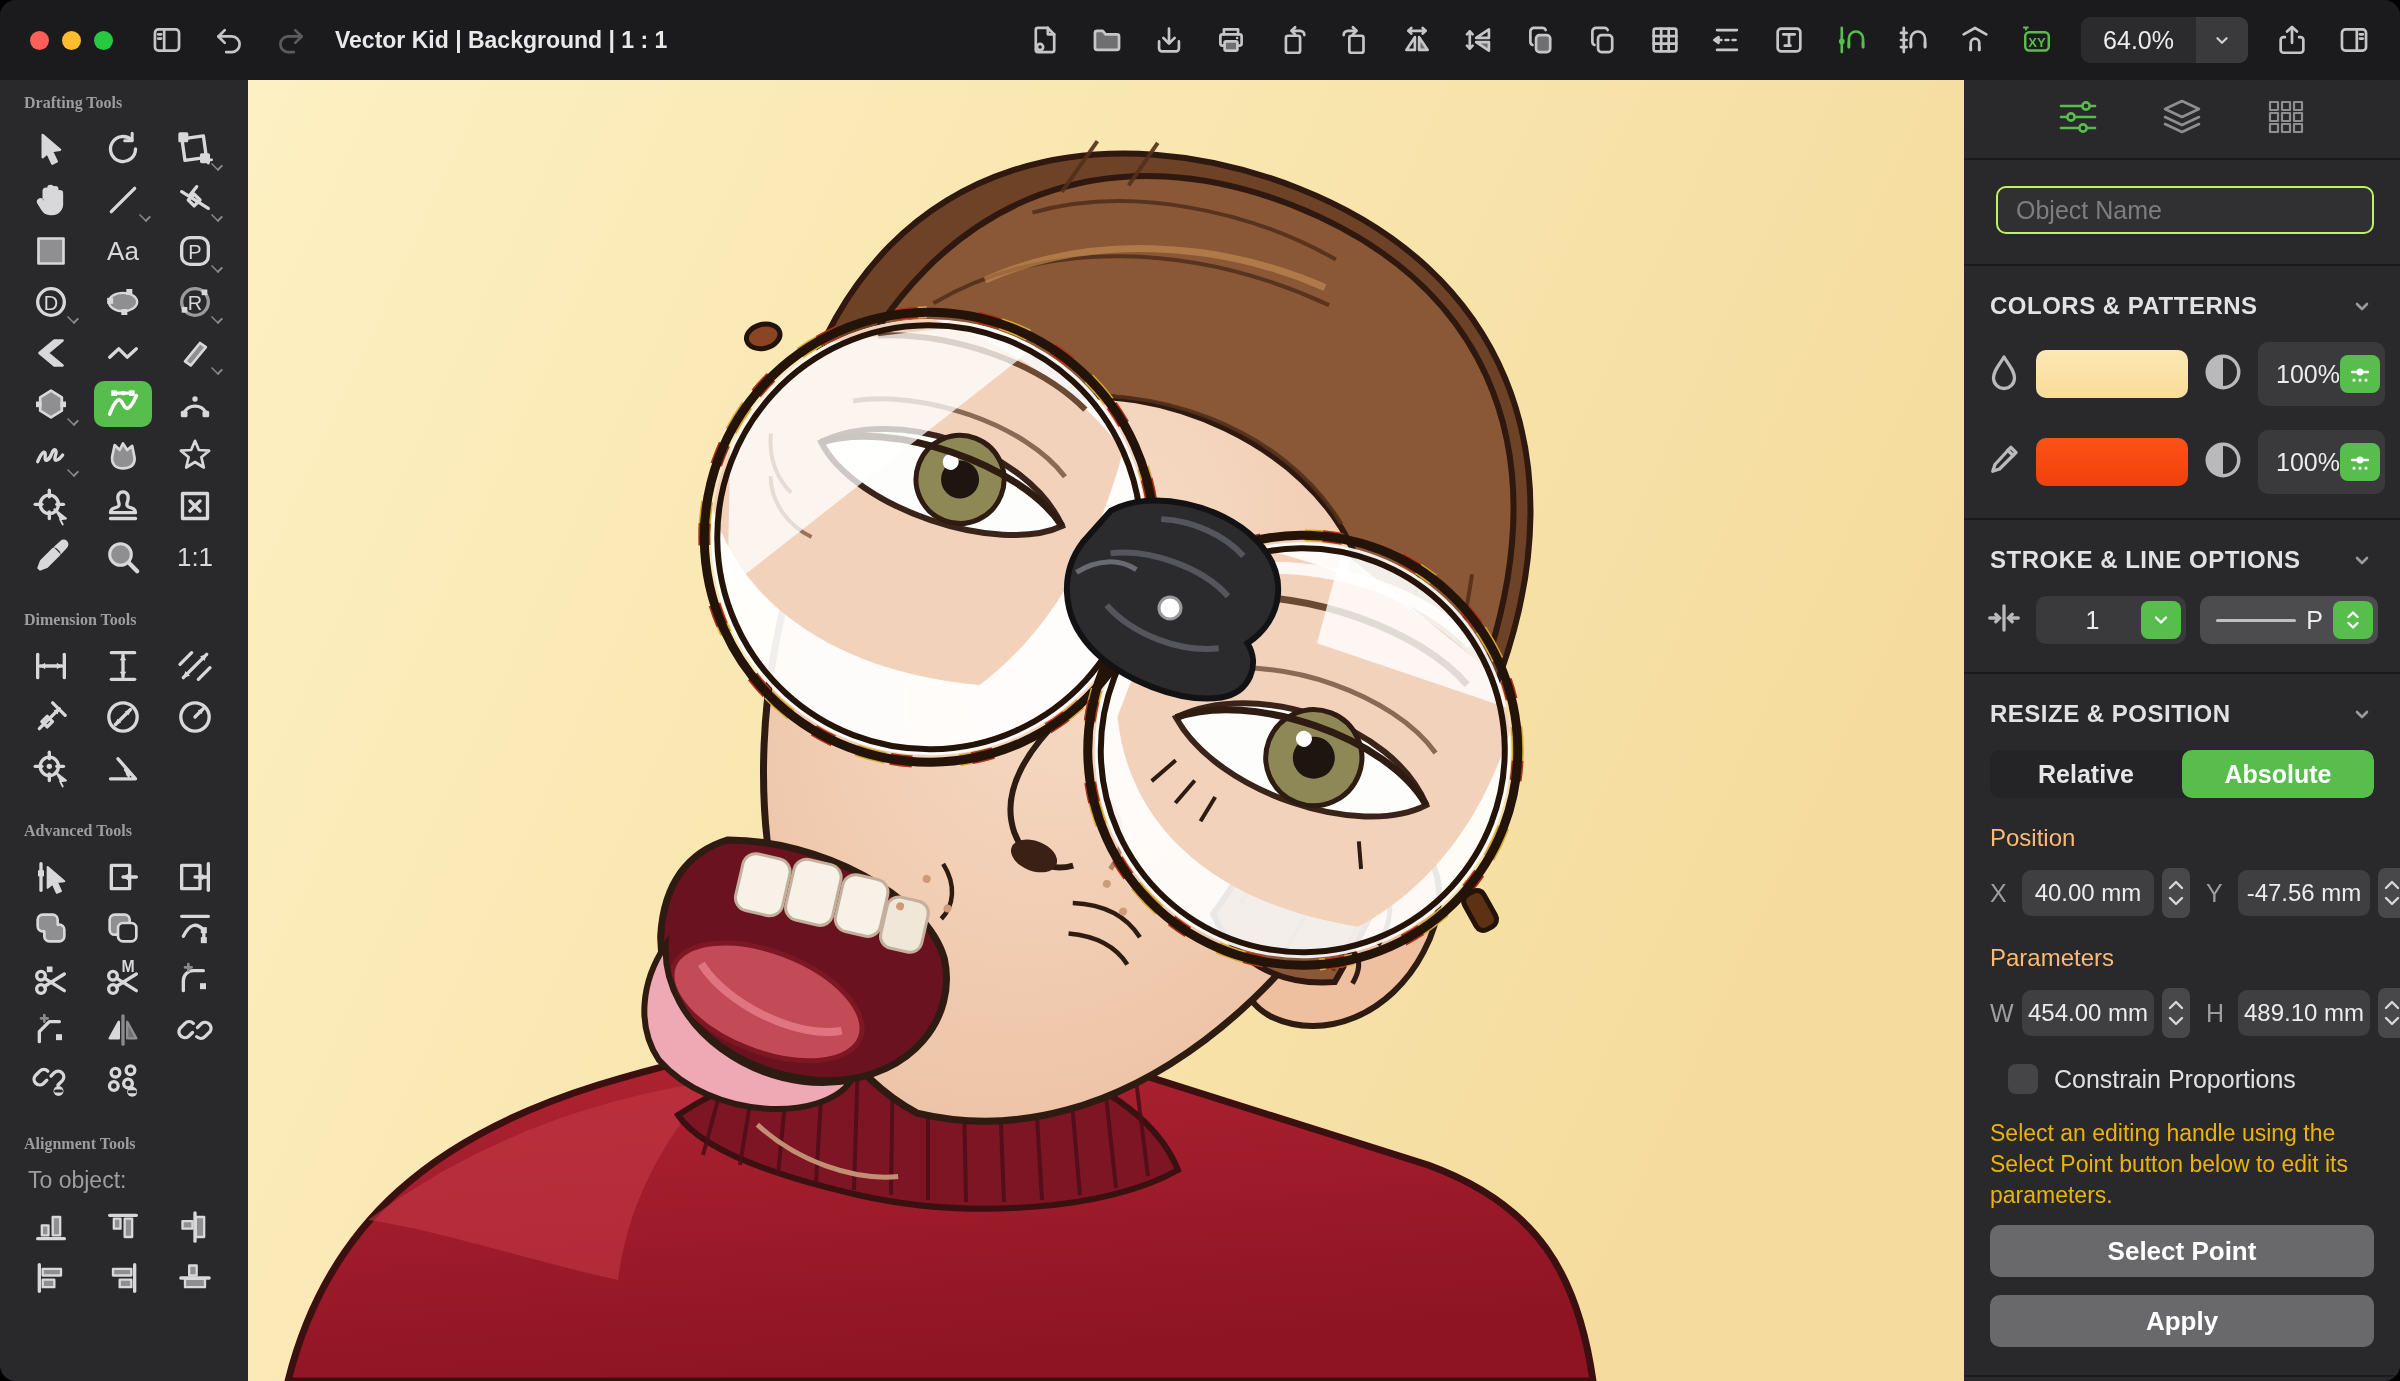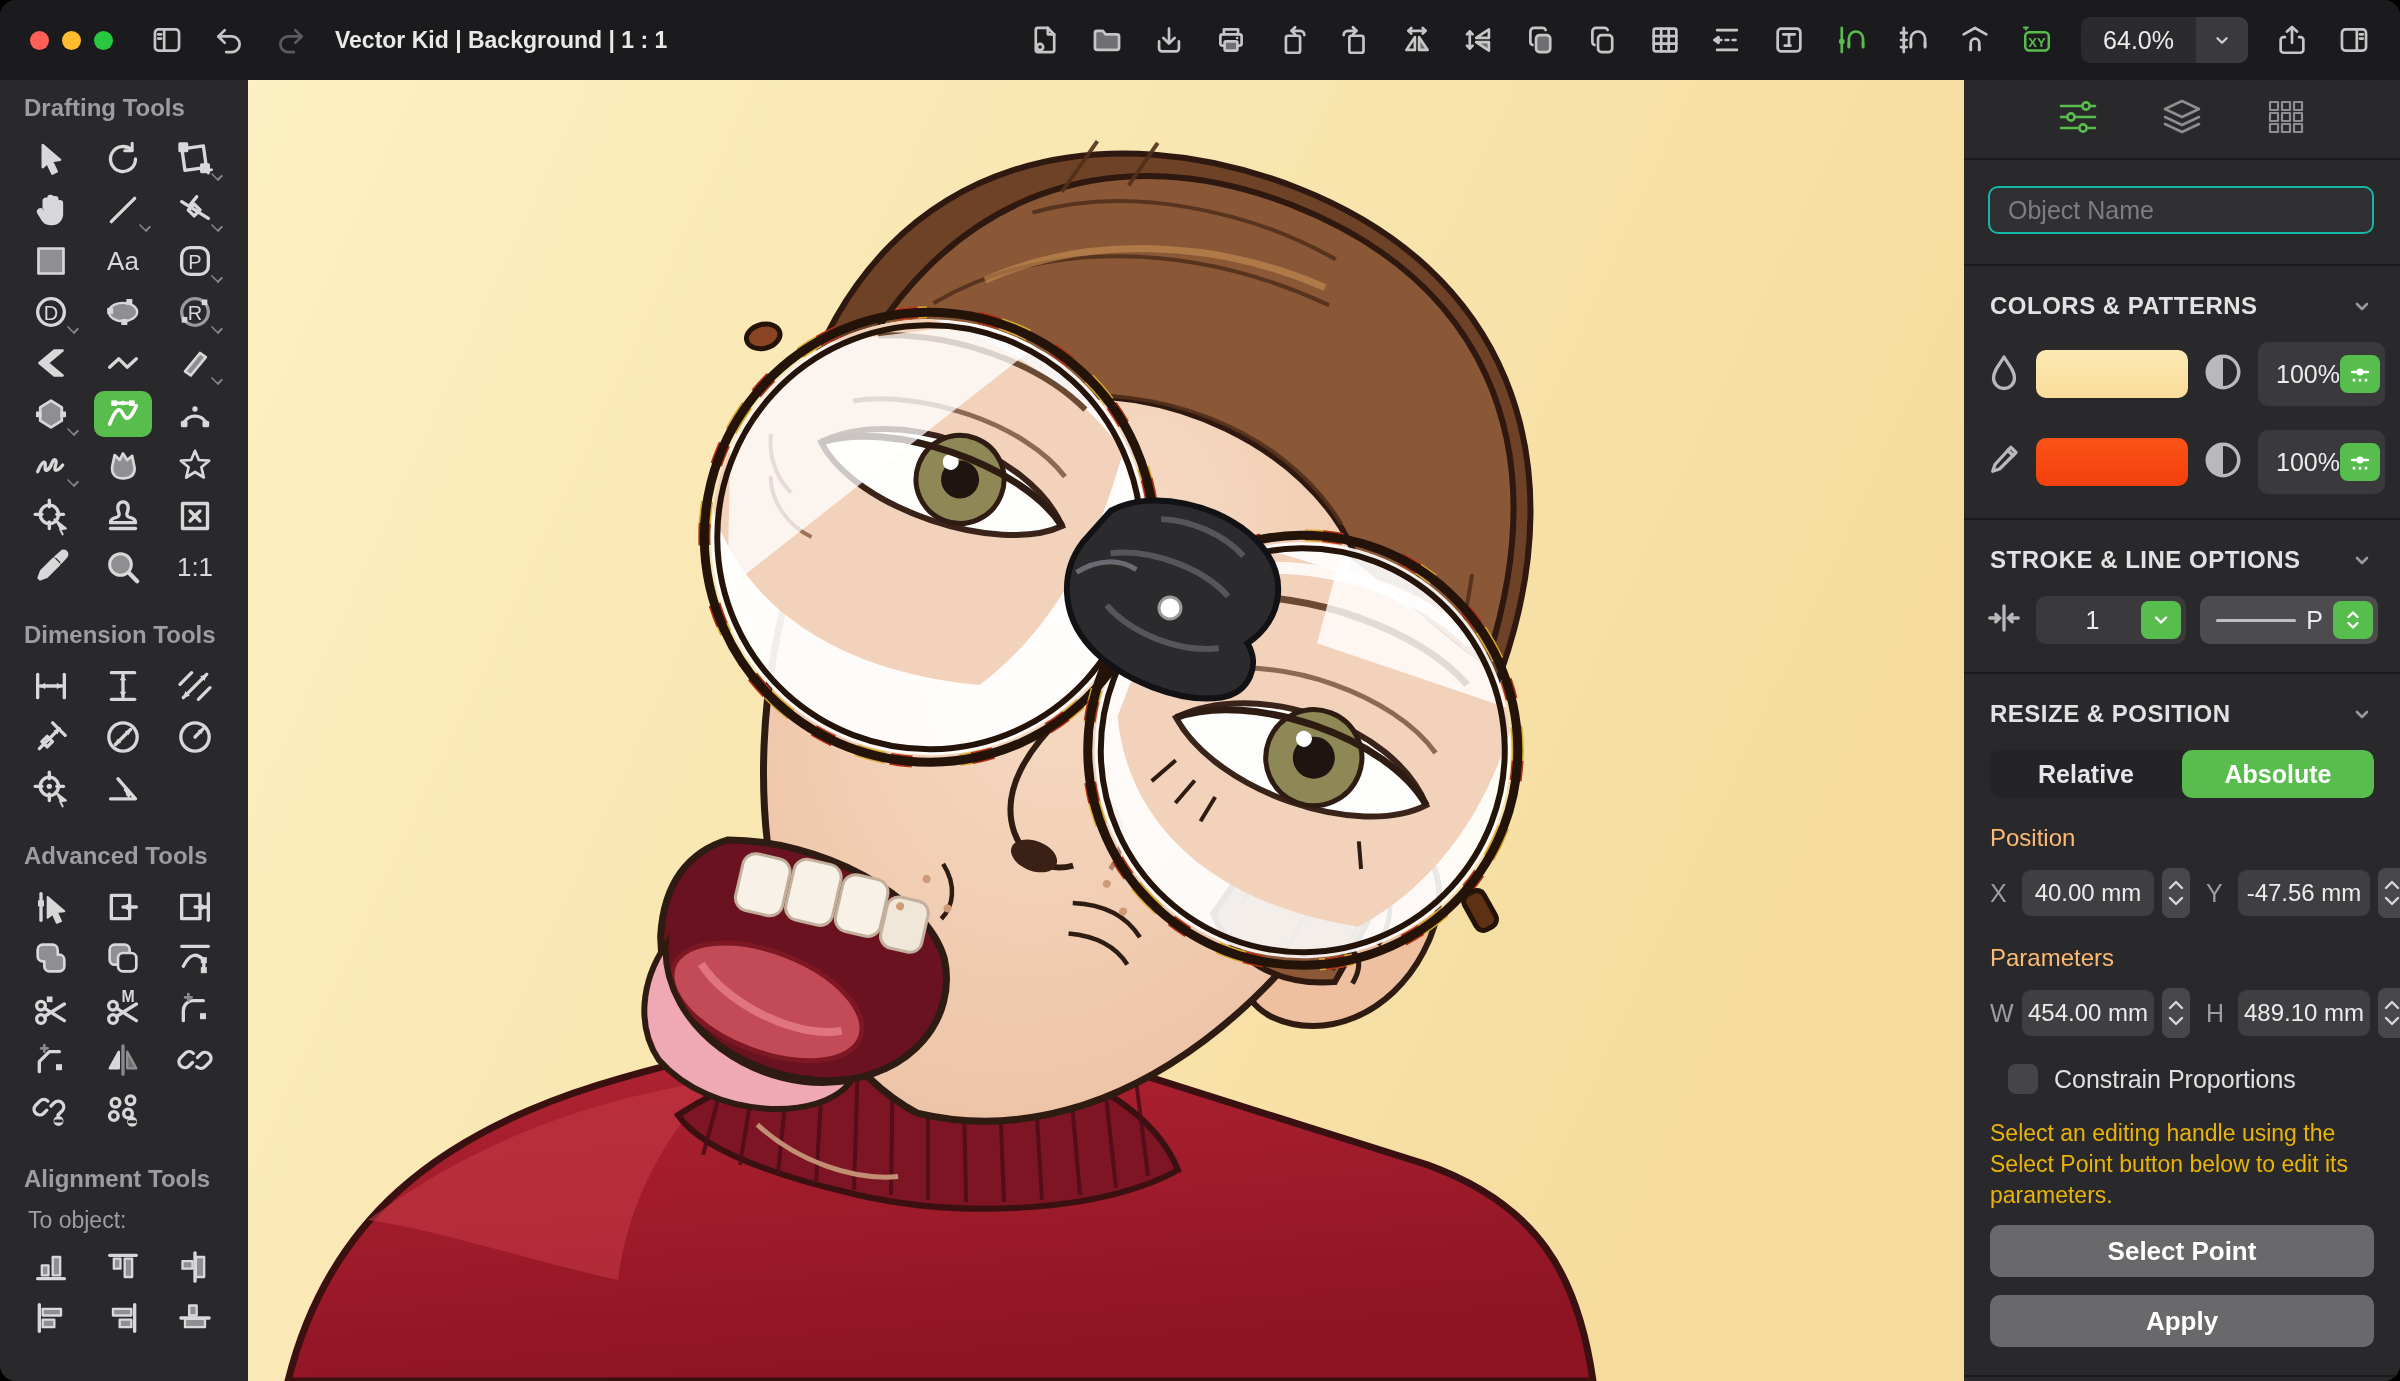--- a/index.html
+++ b/index.html
@@ -17,38 +17,38 @@
   .tbicon.green svg{stroke:#58bd4d;}
   .wtitle{color:#e9e9ea;font-size:23px;font-weight:700;margin-left:26px;white-space:nowrap;text-align:right;}
   .tb-right{display:flex;align-items:center;gap:26px;margin-left:auto;margin-right:28px;}
   .tb-left-icons{display:flex;align-items:center;gap:26px;margin-left:36px;}
   .zoomctl{display:flex;align-items:center;height:46px;background:#2b2b2d;border-radius:9px;overflow:hidden;}
   .zoomval{color:#ececee;font-size:25px;padding:0 22px;min-width:96px;text-align:center;}
   .zoomdrop{width:52px;height:46px;background:#3a3a3c;display:flex;align-items:center;justify-content:center;}
   .zoomdrop svg{width:22px;height:22px;stroke:#cfcfd1;fill:none;stroke-width:2.4;stroke-linecap:round;stroke-linejoin:round;}
   
   .sidebar{position:absolute;left:0;top:80px;width:248px;height:1301px;background:#29292b;padding:14px 0 0 22px;overflow:hidden;}
-  .sechead{color:#9d9da0;font-size:24px;font-weight:700;margin:0 0 14px 2px;}
+  .sechead{color:#9d9da0;font-size:16px;font-weight:700;margin:0 0 14px 2px;font-family:Liberation Serif, serif;}
   .subhead{color:#9d9da0;font-size:23px;margin:4px 0 10px 6px;}
   .tools{display:grid;grid-template-columns:repeat(3,72px);grid-auto-rows:51px;margin-bottom:26px;}
   .tool{position:relative;width:58px;height:46px;display:flex;align-items:center;justify-content:center;border-radius:10px;}
   .tool svg{width:40px;height:40px;stroke:#d8d8da;fill:none;stroke-width:2;stroke-linecap:round;stroke-linejoin:round;}
   .tool .glyph{color:#d8d8da;font-size:26px;font-weight:400;text-align:right;}
   .tool.active{background:#57bd4d;}
   .tool.active svg{stroke:#fff;}
   .tool.sub::after{content:"";position:absolute;right:2px;bottom:2px;width:8px;height:8px;
     border-right:2px solid #8a8a8c;border-bottom:2px solid #8a8a8c;transform:rotate(45deg) scale(1,0.7);}
   
   .canvas{position:absolute;left:248px;top:80px;width:1716px;height:1301px;background:#f8e5ae;}
   
   .inspector{position:absolute;right:0;top:80px;width:436px;height:1301px;background:#29292b;overflow:hidden;}
   .itabs{height:80px;display:flex;align-items:center;justify-content:center;gap:58px;border-bottom:2px solid #1a1a1c;}
   .itab svg{width:46px;height:40px;stroke:#8e8e90;fill:none;stroke-width:2.6;stroke-linecap:round;stroke-linejoin:round;}
   .itab.active svg{stroke:#58bd4d;}
-  .objname{margin:26px 26px 30px 24px;height:48px;background:#303032;border:2px solid #14b8a6;border-radius:10px;
+  .objname{margin:26px 26px 30px 32px;height:48px;background:#303032;border:2px solid #bef264;border-radius:10px;
     display:flex;align-items:center;padding:0 18px;color:#7e7e81;font-size:25px;}
   .divider{height:2px;background:#1b1b1d;margin:0;}
   .ihead{display:flex;align-items:center;justify-content:space-between;margin:26px 26px 22px 26px;}
   .ihead .t{color:#e2e2e4;font-size:24px;font-weight:700;letter-spacing:.5px;}
   .ihead svg{width:24px;height:24px;stroke:#9a9a9c;fill:none;stroke-width:2.6;stroke-linecap:round;stroke-linejoin:round;}
   .crow{display:flex;align-items:center;gap:14px;margin:0 22px 24px 22px;}
   .crow .cicon svg{width:36px;height:40px;stroke:#b9b9bb;fill:none;stroke-width:2.2;stroke-linecap:round;stroke-linejoin:round;}
   .swatch{width:152px;height:48px;border-radius:10px;flex:0 0 auto;}
   .contrast svg{width:42px;height:42px;}
   .pctfield{flex:1;height:64px;background:#3a3a3c;border-radius:10px;display:flex;align-items:center;padding:0 5px 0 18px;}

